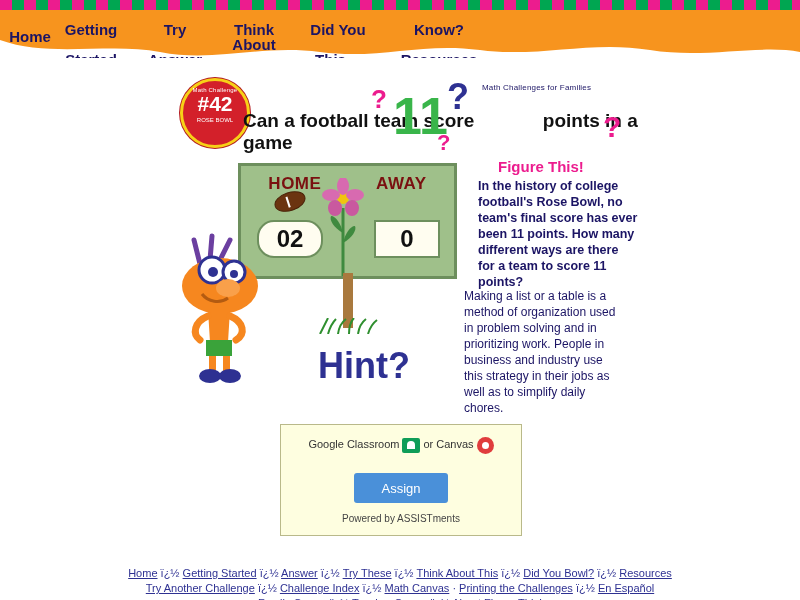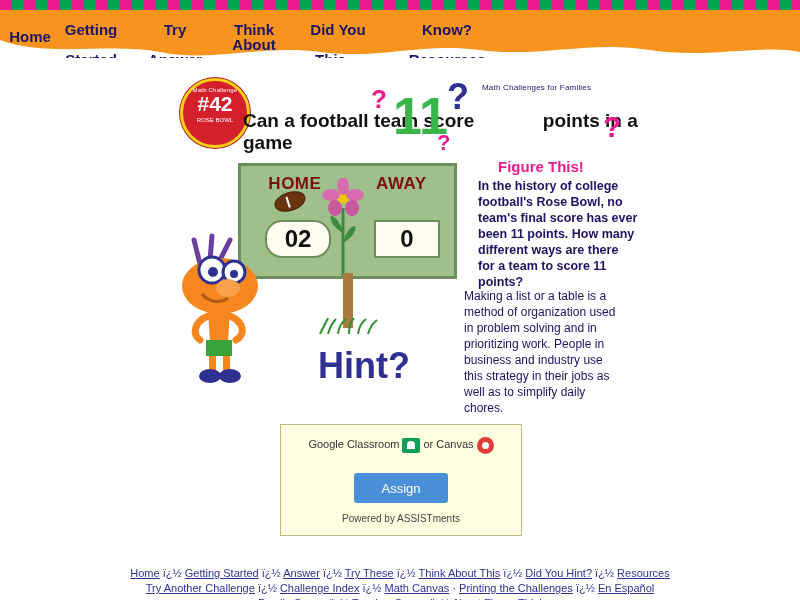--- a/index.html
+++ b/index.html
@@ -84,21 +84,21 @@
     display:flex;justify-content:space-around;
     font-size:17px;font-weight:bold;color:#7a1010;
     letter-spacing:.5px;
   }
   .scorebox{
     position:absolute;top:54px;width:62px;height:34px;
     background:#fffdf0;border:2px solid #6d8f5d;
     font-size:24px;font-weight:bold;color:#111;
     text-align:center;line-height:34px;
   }
-  #homescore{left:24px;border-radius:17px;}
+  #homescore{left:16px;border-radius:17px;}
   #awayscore{left:133px;}
   #football{
     position:absolute;left:33px;top:26px;width:30px;height:17px;
     background:#6b3410;border-radius:50%/50%;
     transform:rotate(-18deg);
     border:1px solid #4a2208;
   }
   #football:after{
     content:"";position:absolute;left:12px;top:3px;width:6px;height:11px;
     border-left:2px solid #fff;
@@ -201,21 +201,21 @@
     <span class="l2">Answer</span>
   </div>
   <div class="navitem" style="left:212px;top:7px;width:84px;">
     <span class="l1">Think About</span>
     
   </div>
   <div class="navitem" style="left:296px;top:7px;width:84px;">
     <span class="l1">Did You</span>
     <span class="l2">This…</span>
   </div>
-  <div class="navitem" style="left:388px;top:7px;width:118px;">
+  <div class="navitem" style="left:380px;top:7px;width:118px;">
     <span class="l1">Know?</span>
     <span class="l2">Resources</span>
   </div>
 </div>
 
 <div id="badge">
   <div class="b1">Math Challenge</div>
   <div class="b2">#42</div>
   <div class="b3">ROSE BOWL</div>
 </div>
@@ -310,21 +310,21 @@
     <a>Home</a>
     <span class="sep">ï¿½</span>
     <a>Getting Started</a>
     <span class="sep">ï¿½</span>
     <a>Answer</a>
     <span class="sep">ï¿½</span>
     <a>Try These</a>
     <span class="sep">ï¿½</span>
     <a>Think About This</a>
     <span class="sep">ï¿½</span>
-    <a>Did You Hint?</a>
+    <a>Did You Bowl?</a>
     <span class="sep">ï¿½</span>
     <a>Resources</a>
   </div>
   <div>
     <a>Try Another Challenge</a>
     <span class="sep">ï¿½</span>
     <a>Challenge Index</a>
     <span class="sep">ï¿½</span>
     <a>Math Canvas</a>
     <span class="sep">·</span>

